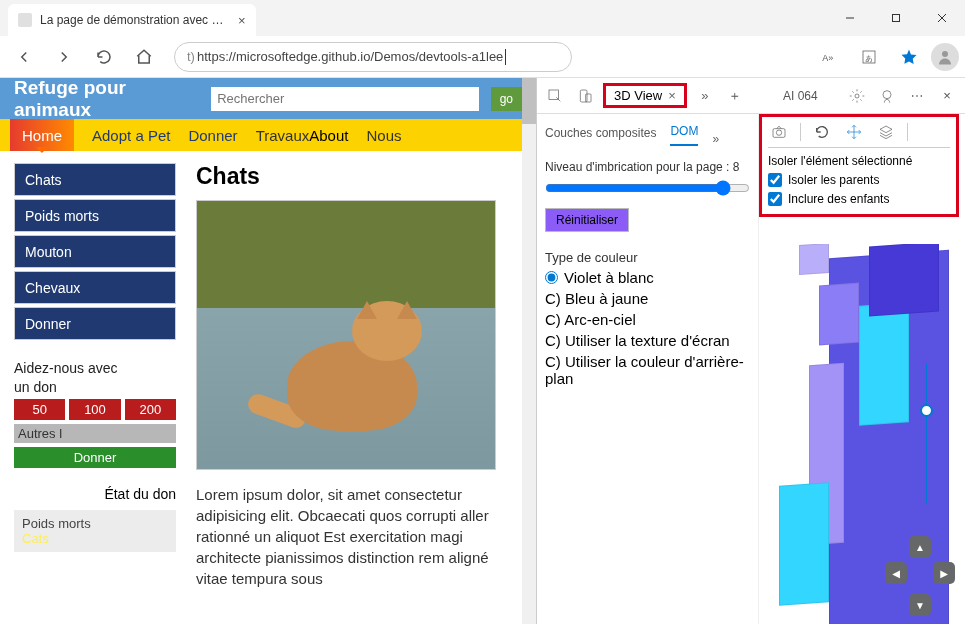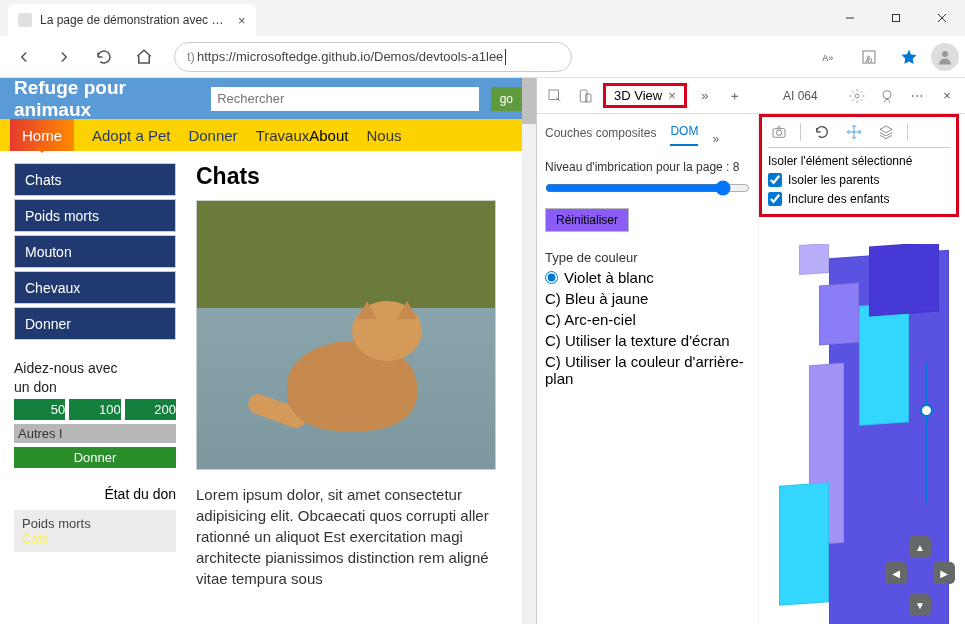--- a/index.html
+++ b/index.html
@@ -37,21 +37,21 @@
 .search-in { background: #fff; border: none; height: 24px; width: 280px; padding: 0 6px; font-size: 13px; color: #ef4444; }
 .go-btn { background: #5f9a3c; color: #fff; border: none; height: 24px; padding: 0 9px; font-size: 12px; cursor: pointer; }
 .site-nav { background: #fdd201; height: 32px; display: flex; align-items: center; padding-left: 10px; gap: 18px; font-size: 15px; color: #203a71; position: relative; }
 .nav-home { background: linear-gradient(to right,#e63b2e,#ff8a00); color: #fff; height: 32px; padding: 0 12px; display: flex; align-items: center; position: relative; }
 .nav-home::after { content: ""; position: absolute; left: 50%; bottom: -8px; transform: translateX(-50%); border: 6px solid transparent; border-top-color: #ff6a00; }
 .page-body { display: flex; padding: 12px 14px 0 14px; gap: 20px; }
 .sidebar { width: 162px; }
 .cat-btn { background: #203a71; color: #fff; border: 1px solid #ccc; height: 33px; display: flex; align-items: center; padding: 0 10px; font-size: 14px; margin-bottom: 3px; cursor: pointer; }
 .don-title { font-size: 14px; color: #222; margin-top: 20px; margin-bottom: 3px; }
 .don-btns { display: flex; gap: 4px; margin-top: 4px; }
-.don-btn { flex: 1; background: #15803d; color: #fff; text-align: right; padding: 3px 0; font-size: 13px; cursor: pointer; }
+.don-btn { flex: 1; background: #b91c1c; color: #fff; text-align: center; padding: 3px 0; font-size: 13px; cursor: pointer; }
 .don-other { background: #b7b7b7; color: #333; padding: 2px 4px; margin-top: 4px; font-size: 13px; }
 .don-go { background: #2a8f2a; color: #fff; text-align: center; padding: 3px 0; font-size: 13px; margin-top: 4px; cursor: pointer; }
 .status-title { font-size: 14px; margin-top: 18px; text-align: right; }
 .status-box { background: #ececec; margin-top: 8px; padding: 6px 8px; font-size: 13px; color: #444; }
 .status-box .yellow { color: #fff04a; }
 .main-col { flex: 1; }
 .h1 { font-size: 23px; font-weight: 600; margin-bottom: 10px; }
 .cat-photo { width: 300px; height: 270px; background: linear-gradient(to bottom, #6a7b3a 0%, #6a7b3a 40%, #8aa4ac 40%, #7e98a0 100%); position: relative; border: 1px solid #ccc; }
 .cat-shape { position: absolute; left: 70px; top: 90px; width: 170px; height: 150px; }
 .cat-body { position: absolute; left: 20px; top: 50px; width: 130px; height: 90px; background: #c78a4e; border-radius: 50% 50% 40% 40%; }

